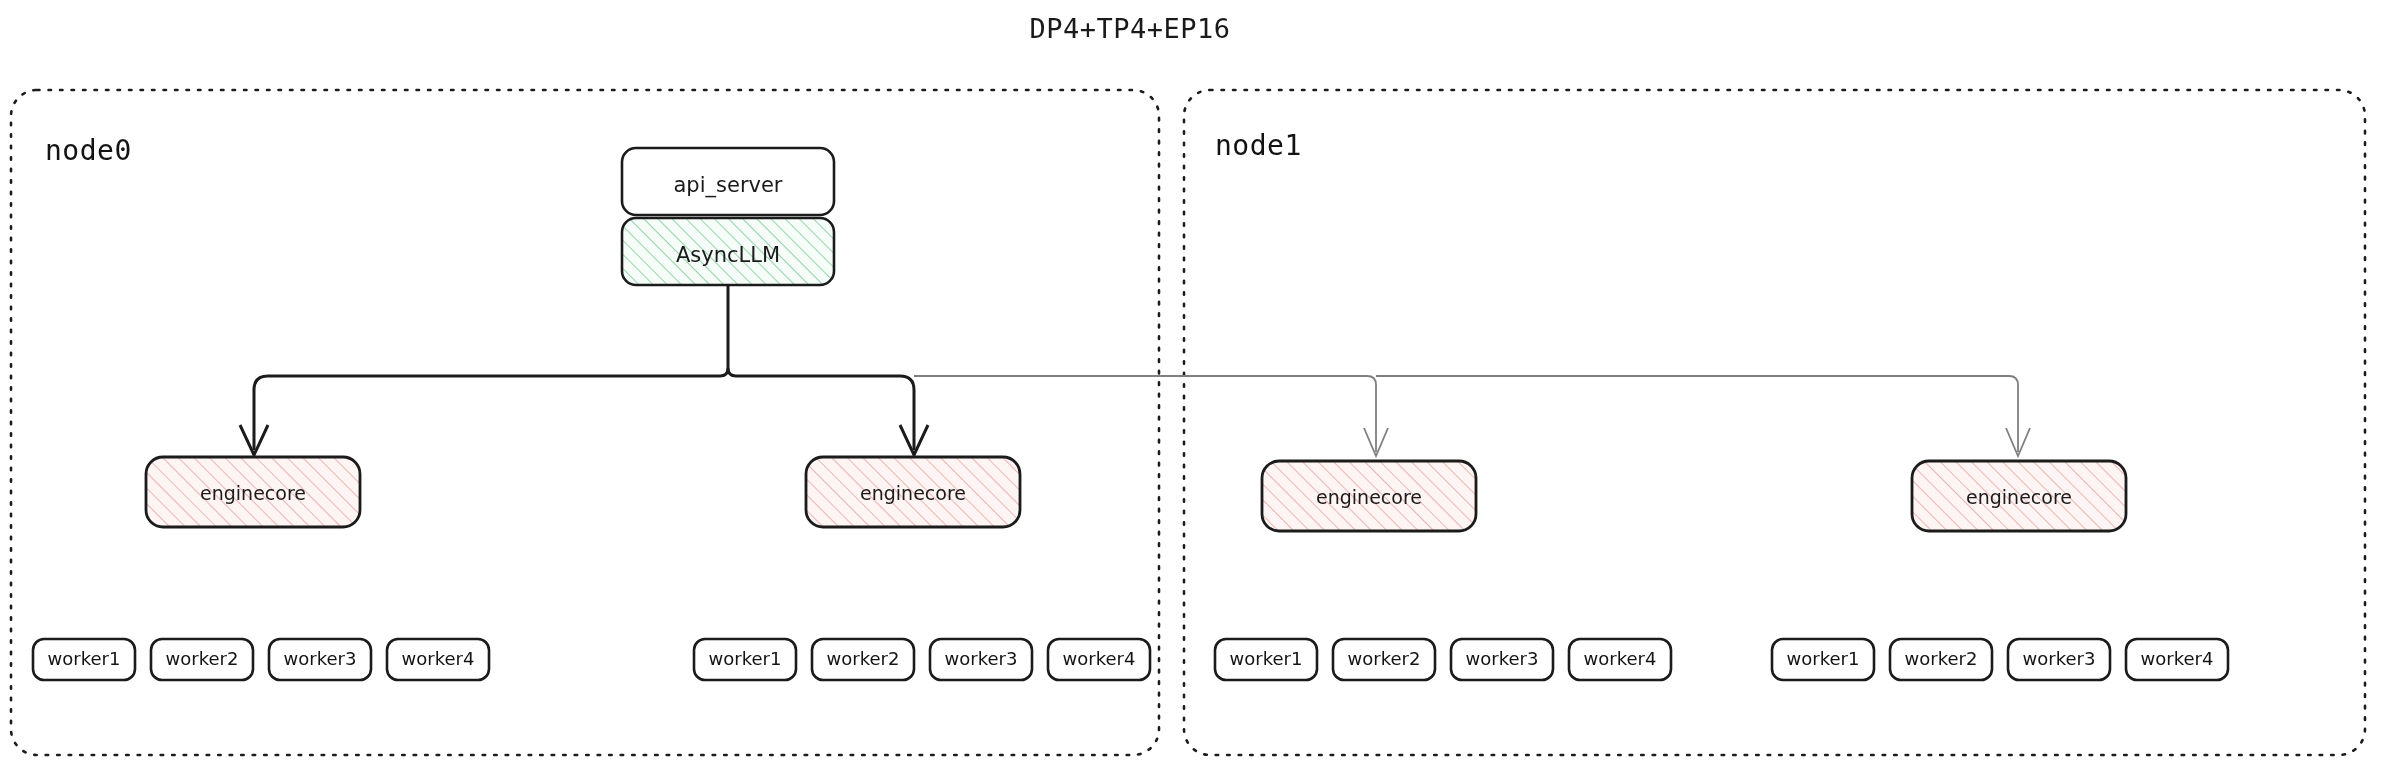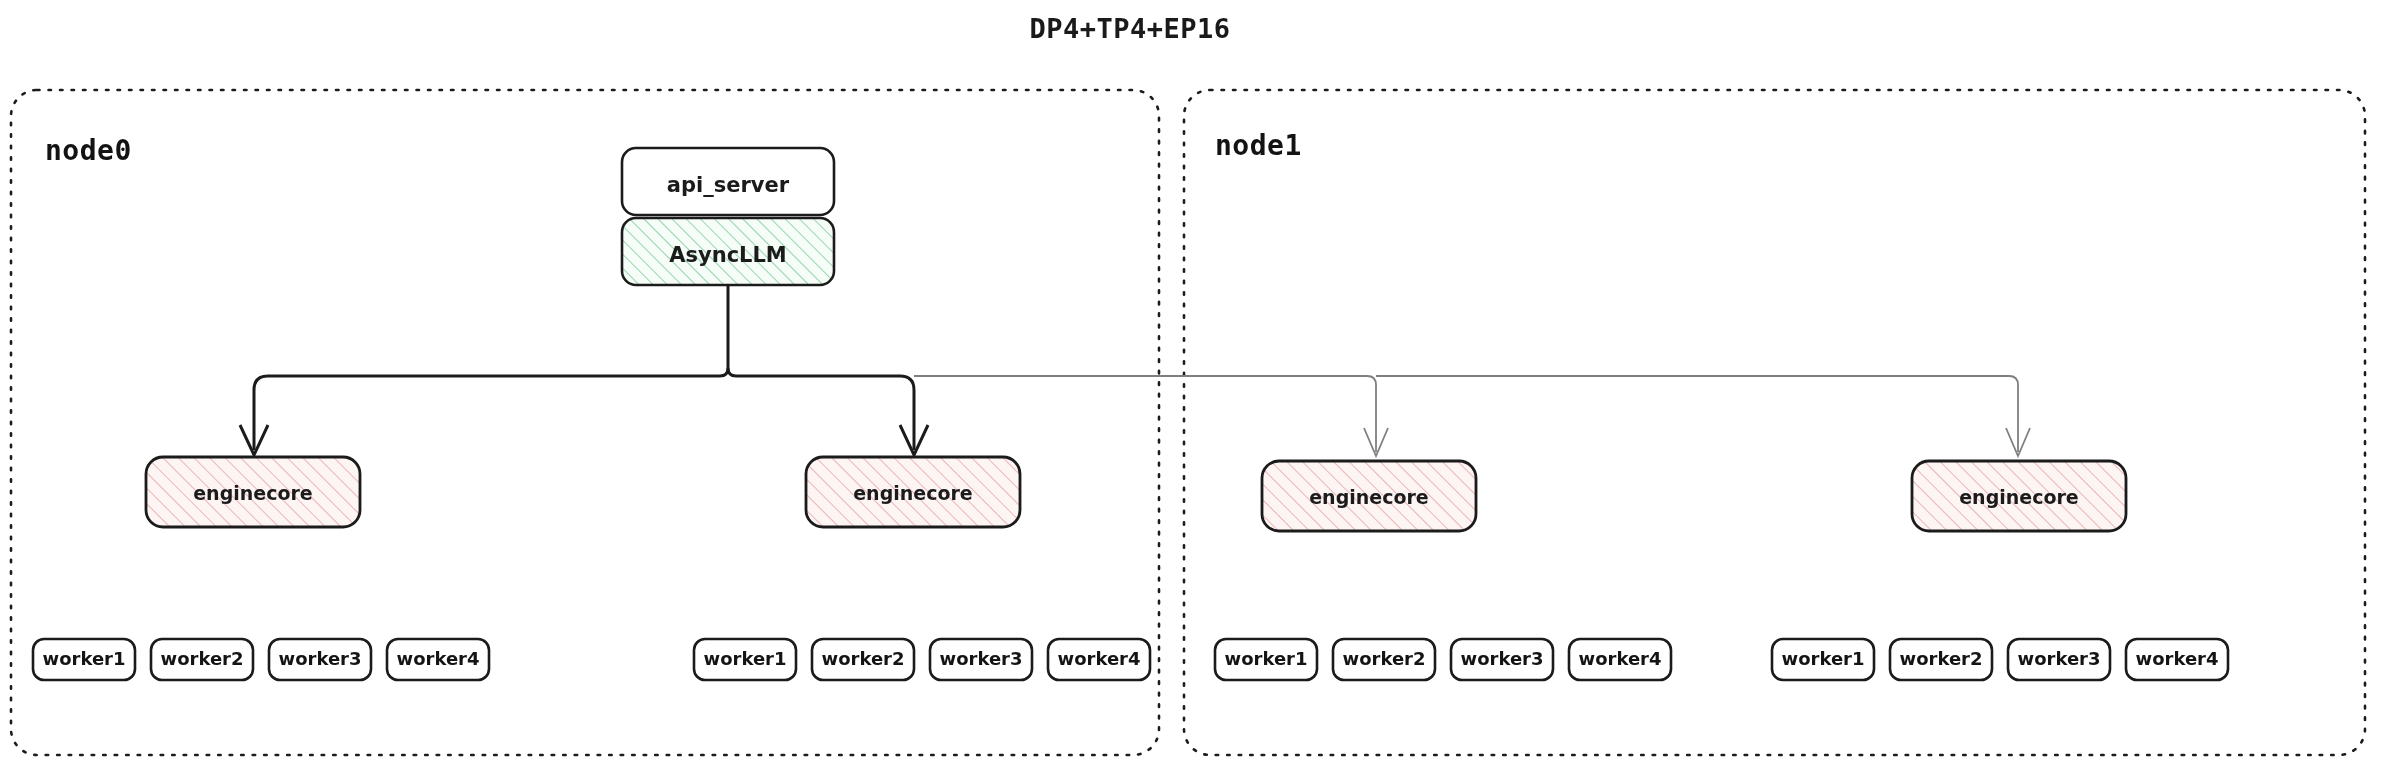--- a/index.html
+++ b/index.html
@@ -10,21 +10,20 @@
   body {
     width: 2383px;
     height: 773px;
     font-family: "DejaVu Sans", sans-serif;
     overflow: hidden;
   }
   #diagram-root {
     position: relative;
     width: 2383px;
     height: 773px;
-    font-weight: bold;
   }
   svg#diagram-svg {
     display: block;
     width: 2383px;
     height: 773px;
   }
   .title-text {
     font-family: "DejaVu Sans Mono", monospace;
     font-size: 27px;
     fill: #1a1a1a;

